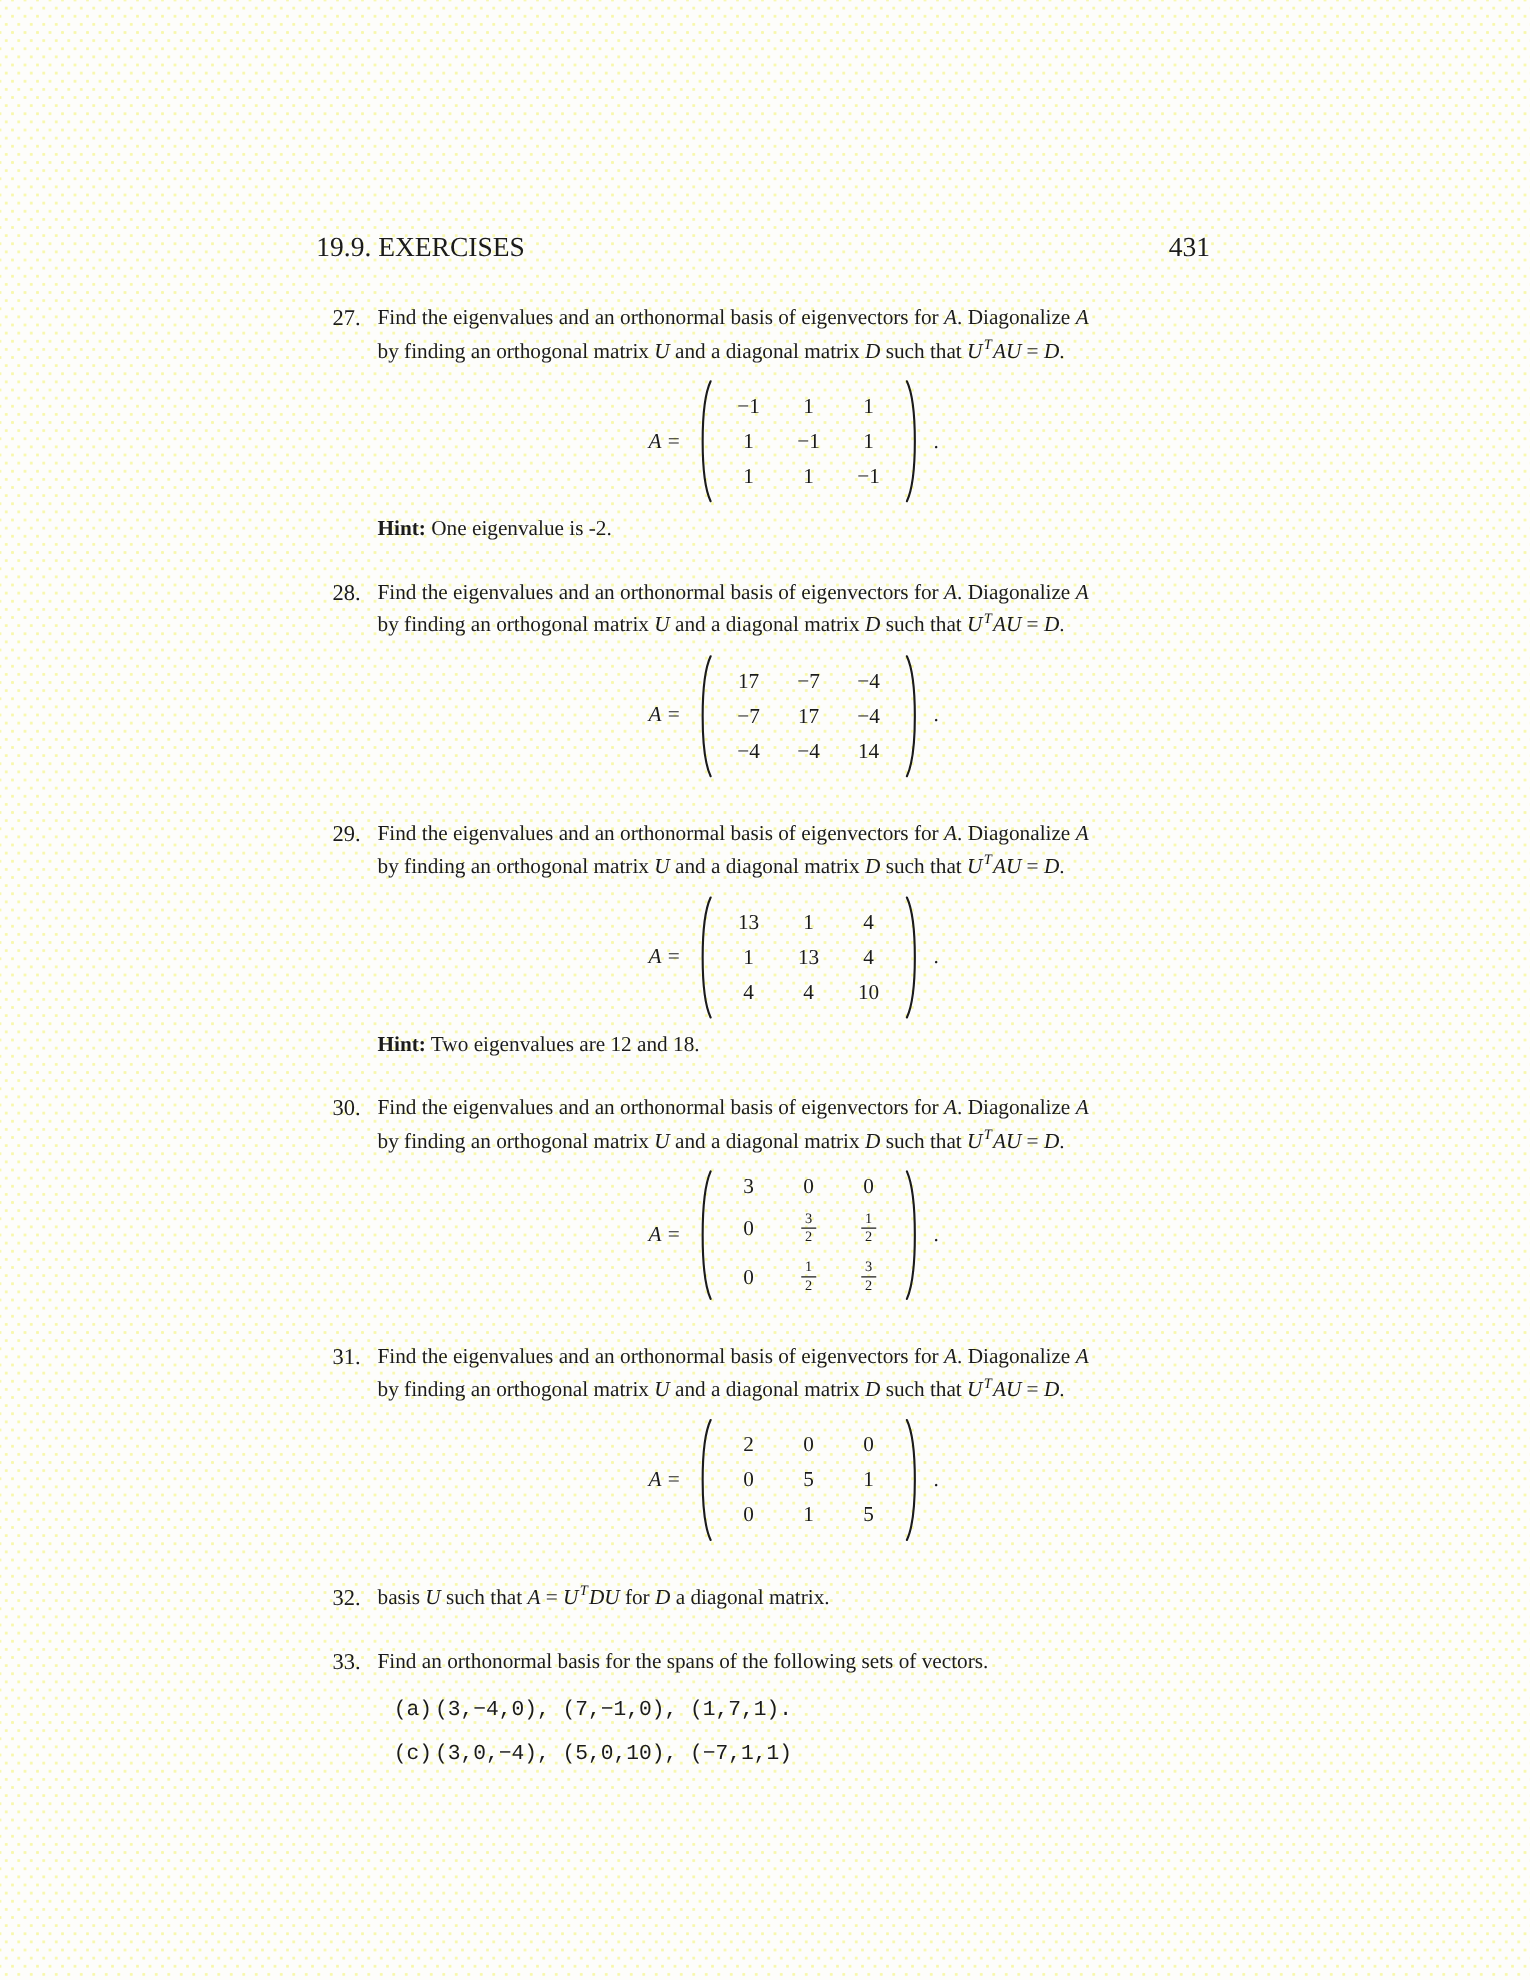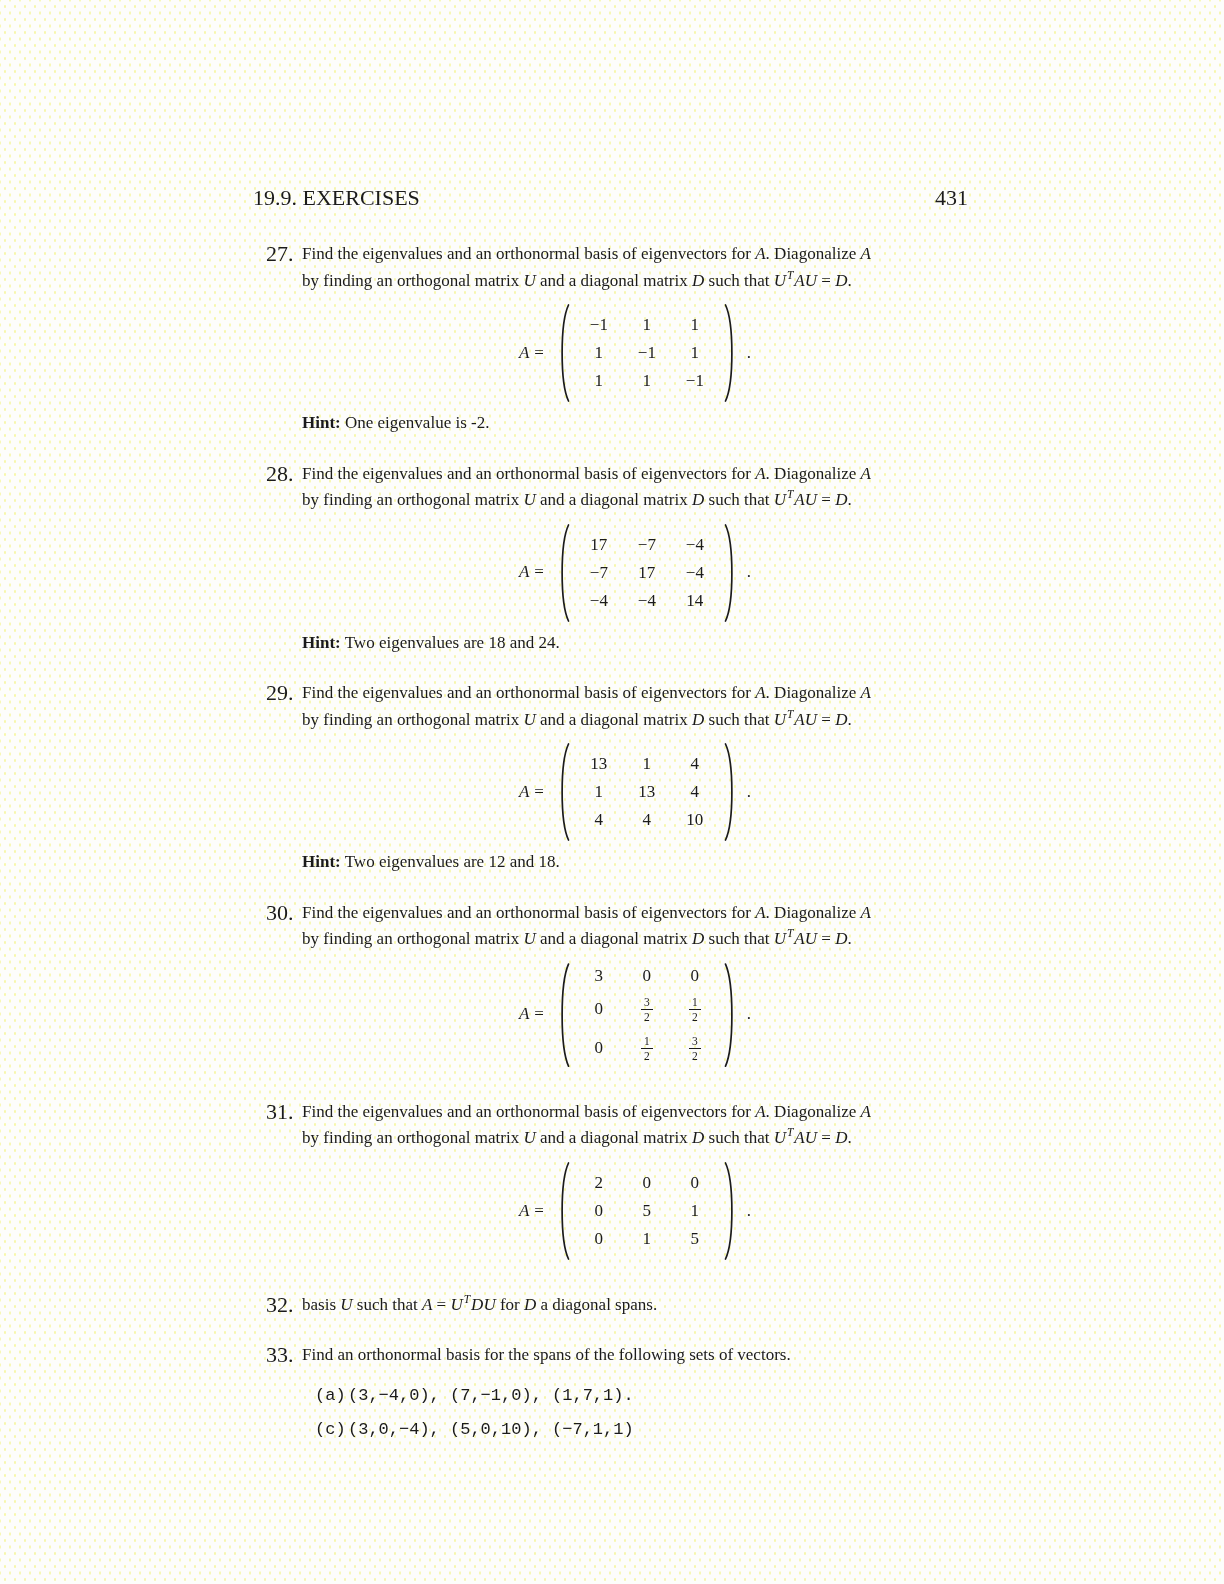--- a/index.html
+++ b/index.html
@@ -27,21 +27,21 @@
     line-height: 26px;
   }
   .exercise {
     display: flex;
     margin-top: 24px;
   }
   .exercise.first { margin-top: 30px; }
   .ex-num {
     width: 36px;
     flex-shrink: 0;
-    font-size: 22px;
+    font-size: 18px;
     line-height: 26.5px;
     margin-left: 13px;
   }
   .ex-body {
     width: 666px;
     font-size: 17px;
     line-height: 26.5px;
   }
   .ex-line { margin: 0; }
   .mv { font-style: italic; }
@@ -179,21 +179,20 @@
               </tr>
         </tbody>
           </table>
         <span class="bracket">
             <svg viewBox="0 0 15 100" preserveAspectRatio="none">
               <path d="M2.5 2 C11 20 11 80 2.5 98" fill="none" stroke="#1b1b1b" stroke-width="1.7" vector-effect="non-scaling-stroke" stroke-linecap="round"></path>
             </svg>
           </span>
         <span class="mat-period">.</span>
       </div>
-      <p class="hint"><b>Hint:</b><span> Two eigenvalues are 18 and 24.</span></p>
     </div>
   </section>
 
   <section class="exercise">
     <span class="ex-num">29.</span>
     <div class="ex-body">
       <p class="ex-line"><span>Find the eigenvalues and an orthonormal basis of eigenvectors for </span><i class="mv">A</i><span>. Diagonalize </span><i class="mv">A</i></p>
       <p class="ex-line"><span>by finding an orthogonal matrix </span><i class="mv">U</i><span> and a diagonal matrix </span><i class="mv">D</i><span> such that </span><i class="mv">U</i><sup class="msup">T</sup><i class="mv">AU</i><span> = </span><i class="mv">D</i><span>.</span></p>
       <div class="matrix-display">
         <span class="mat-label"><i class="mv">A</i><span class="eq">=</span></span>
@@ -322,21 +321,21 @@
             </svg>
           </span>
         <span class="mat-period">.</span>
       </div>
     </div>
   </section>
 
   <section class="exercise">
     <span class="ex-num">32.</span>
     <div class="ex-body">
-      <p class="ex-line"><span>basis </span><i class="mv">U</i><span> such that </span><i class="mv">A</i><span> = </span><i class="mv">U</i><sup class="msup">T</sup><i class="mv">DU</i><span> for </span><i class="mv">D</i><span> a diagonal spans.</span></p>
+      <p class="ex-line"><span>basis </span><i class="mv">U</i><span> such that </span><i class="mv">A</i><span> = </span><i class="mv">U</i><sup class="msup">T</sup><i class="mv">DU</i><span> for </span><i class="mv">D</i><span> a diagonal matrix.</span></p>
     </div>
   </section>
 
   <section class="exercise">
     <span class="ex-num">33.</span>
     <div class="ex-body">
       <p class="ex-line"><span>Find an orthonormal basis for the spans of the following sets of vectors.</span></p>
       <div class="sublist">
         <div class="subitem"><span class="sublabel">(a)</span><span>(3,−4,0), (7,−1,0), (1,7,1).</span></div>
         <div class="subitem"><span class="sublabel">(c)</span><span>(3,0,−4), (5,0,10), (−7,1,1)</span></div>

